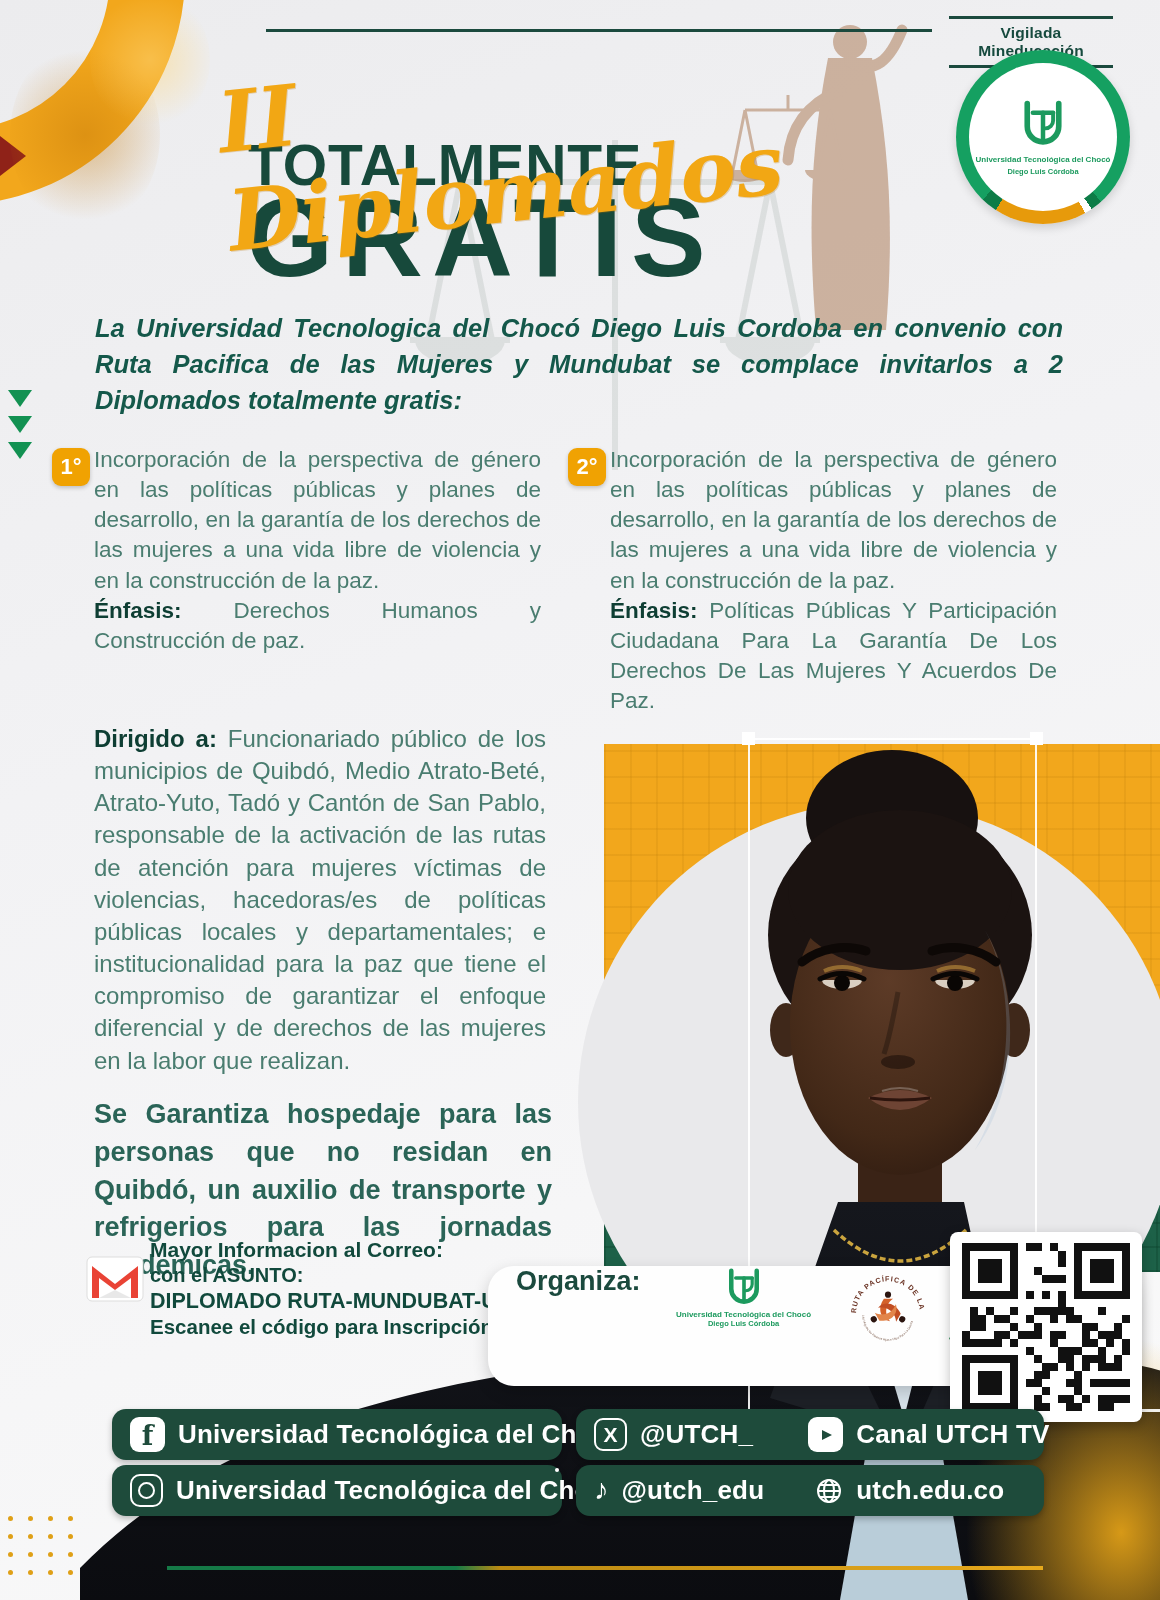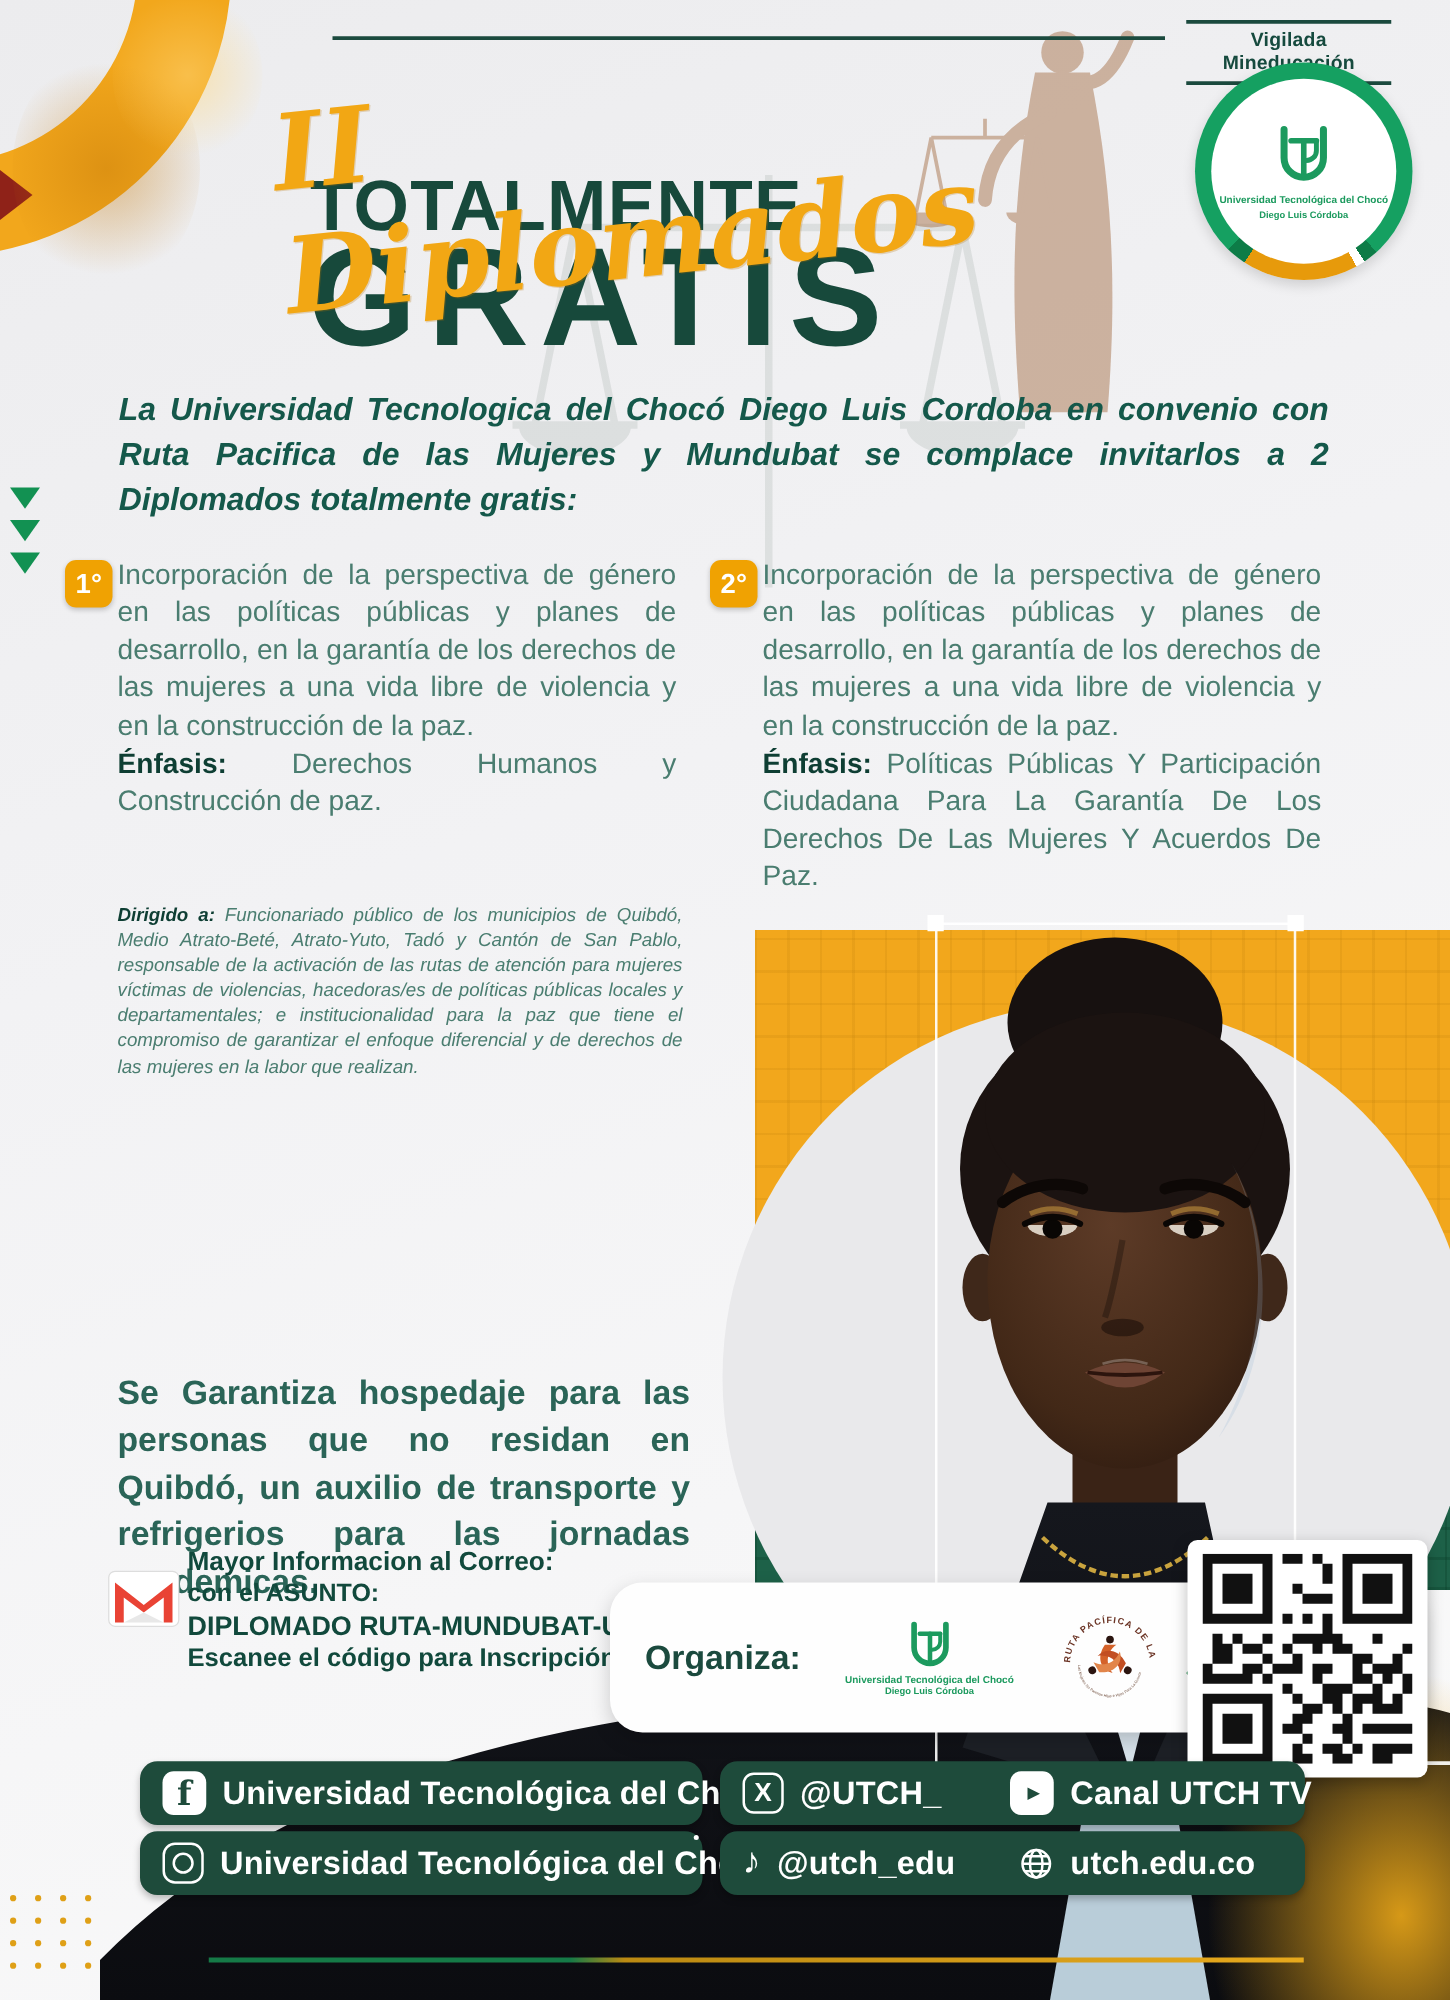--- a/index.html
+++ b/index.html
@@ -48,21 +48,21 @@
   
   .intro{left:95px;top:310px;width:968px;z-index:3;font-size:25.5px;font-weight:600;
     line-height:1.42;color:#14584a;text-align:justify;font-style:italic;}
   .tri{left:8px;width:0;height:0;border-left:12px solid transparent;border-right:12px solid transparent;
     border-top:17px solid #129152;z-index:3;}
   .badge{width:38px;height:38px;border-radius:9px;background:#f0a202;color:#fff;z-index:3;
     font-size:22px;font-weight:bold;display:flex;align-items:center;justify-content:center;
     box-shadow:0 2px 4px rgba(0,0,0,.2);}
   .col{z-index:3;font-size:22.5px;line-height:1.34;color:#4a7d70;text-align:justify;}
   .col b,.para b{color:#0e3e33;}
-  .para{z-index:3;font-size:15px;line-height:1.34;color:#4a7d70;text-align:justify;font-style:italic;}
+  .para{z-index:3;font-size:24px;line-height:1.34;color:#4a7d70;text-align:justify;}
   .garantia{left:94px;top:1096px;width:458px;z-index:3;font-size:27px;font-weight:600;
     color:#2a6457;line-height:1.4;text-align:justify;}
 
   
   .contact-icon{left:86px;top:1256px;z-index:3;}
   .contact{left:150px;top:1237px;width:410px;z-index:3;color:#11493c;line-height:1.24;}
   .contact .c1{font-size:21px;font-weight:bold;}
   .contact .mail{font-size:21px;font-weight:bold;color:#1a6fd0;text-decoration:underline;display:inline-block;}
   .contact .c2{font-size:20px;font-weight:bold;}
   .contact .c3{font-size:21.5px;font-weight:800;}
@@ -84,21 +84,21 @@
   .frame{left:748px;top:738px;width:285px;height:676px;border:2px solid rgba(255,255,255,.92);z-index:4;}
   .frame .h{position:absolute;width:13px;height:13px;background:#fff;}
   .frame .h.tl{left:-8px;top:-8px;} .frame .h.tr{right:-8px;top:-8px;}
   .frame .h.bl{left:-8px;bottom:-8px;} .frame .h.br{right:-8px;bottom:-8px;}
   .frame-ext{left:1035px;top:1409px;width:125px;height:3px;background:rgba(255,255,255,.92);z-index:4;}
   .divider{left:167px;top:1566px;width:876px;height:4px;z-index:4;
     background:linear-gradient(90deg,#157a47 0 33%,#bb8a12 38%,#e7a91c 100%);}
 
   
   .organiza{left:488px;top:1266px;width:650px;height:120px;background:#fefefe;border-radius:26px;
-    z-index:5;box-shadow:0 6px 16px rgba(0,0,0,.18);display:flex;align-items:center;padding:0 20px 0 28px;
+    z-index:5;box-shadow:0 6px 16px rgba(0,0,0,.18);display:flex;padding:0 20px 0 28px;
     box-sizing:border-box;gap:18px;}
   .organiza .lbl{font-size:27px;font-weight:bold;color:#1b4a3e;white-space:nowrap;}
   .org-utch{display:flex;flex-direction:column;align-items:center;width:170px;}
   .org-utch .l1{font-size:8px;font-weight:bold;color:#1c9a5e;text-align:center;}
   .org-utch .l2{font-size:7.5px;font-weight:bold;color:#1c9a5e;text-align:center;}
   .org-mundubat{display:flex;align-items:center;gap:6px;}
   .org-mundubat .wm{font-size:26px;font-weight:bold;color:#0e7d3c;letter-spacing:.3px;}
 
   
   .qr-card{left:950px;top:1232px;width:192px;height:190px;background:#fff;border-radius:8px;z-index:6;

